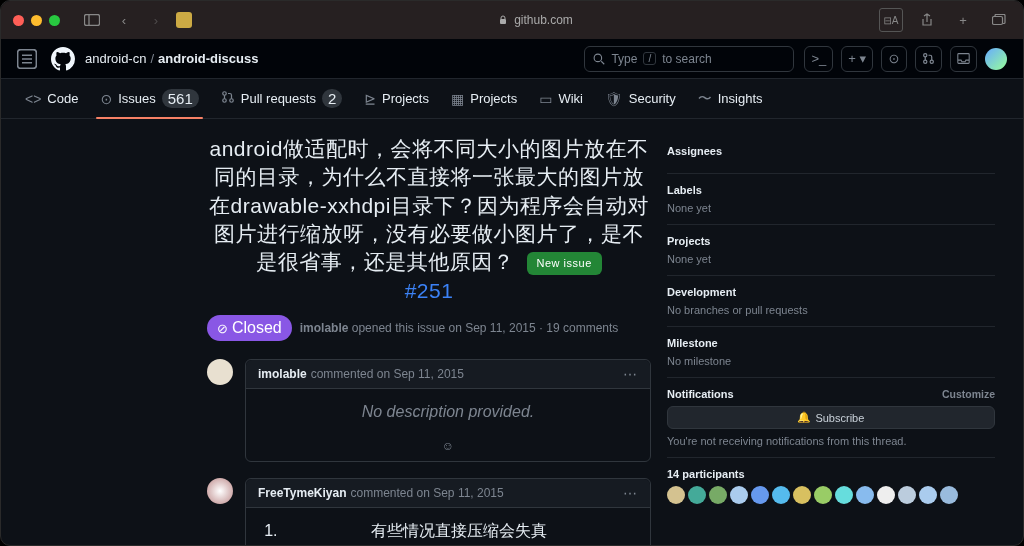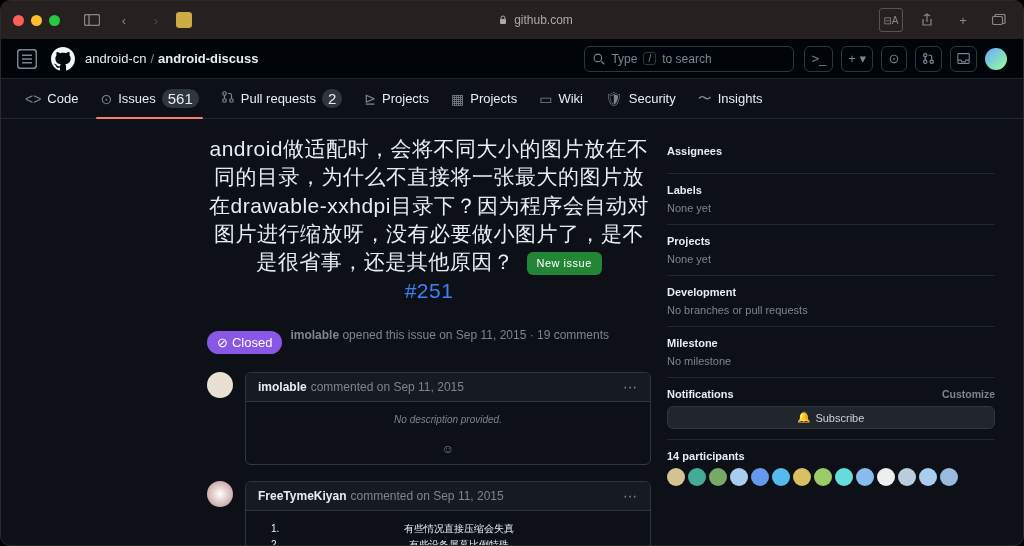--- a/index.html
+++ b/index.html
@@ -32,31 +32,31 @@
 .tab.active::after { content:""; position:absolute; bottom:0; left:4px; right:4px; height:2px; background:#f78166; border-radius:2px;}
 .badge { background:#30363d; color:#e6edf3; border-radius:10px; padding:1px 6px; font-size:15px;}
 .content { flex:1; display:flex; padding:16px 0 0 0; overflow:hidden;}
 .gutter { width:206px;}
 .main { width:580px; padding-right:16px;}
 .side { flex:1; padding-right:28px;}
 .title { font-size:21px; font-weight:400; line-height:1.35; letter-spacing:0.5px;}
 .title .num { color:#3b82f6; font-weight:300;}
 .newissue { background:#238636; color:#fff; padding:4px 10px; border-radius:6px; font-size:11px; font-weight:500; display:inline-block; margin-left:6px; vertical-align:middle;}
 .meta { display:flex; align-items:center; gap:8px; margin-top:10px; font-size:12px; color:#7d8590;}
-.statusbadge { background:#8957e5; color:#fff; padding:4px 10px; border-radius:14px; font-size:13px; font-weight:500; display:inline-flex; align-items:center; gap:4px;margin-top:16px;}
+.statusbadge { background:#8957e5; color:#fff; padding:4px 10px; border-radius:14px; font-size:16px; font-weight:500; display:inline-flex; align-items:center; gap:4px;}
 .statusbadge::before { content:"⊘"; font-size:13px;}
 .comments { margin-top:18px;}
 .comment { display:flex; gap:12px; margin-bottom:16px;}
 .cavatar { width:26px; height:26px; border-radius:50%; background:#444; flex-shrink:0; margin-left:-38px;}
 .cavatar.a1 { background:#e8e0d0;} .cavatar.a2{background:radial-gradient(circle,#fff,#b88);}
 .cbox { flex:1; border:1px solid #30363d; border-radius:6px; background:#0d1117;}
 .chead { display:flex; align-items:center; padding:6px 12px; background:#161b22; border-bottom:1px solid #30363d; border-radius:6px 6px 0 0; color:#7d8590; font-size:12px;}
 .chead .author { color:#e6edf3; font-weight:600; margin-right:4px;}
 .cdots { margin-left:auto; color:#7d8590; font-size:14px; letter-spacing:1px;}
-.cbody { padding:10px 14px; font-size:10px; color:#e6edf3; line-height:1.6;}
+.cbody { padding:10px 14px; font-size:16px; color:#e6edf3; line-height:1.6;}
 .cbody.empty { color:#7d8590; font-style:italic;}
 .cbody ol { margin-left:22px; margin-bottom:8px;}
 .creact { padding:4px 12px 8px; color:#7d8590;}
 .sidesec { border-bottom:1px solid #21262d; padding:10px 0;}
 .sidesec h4 { font-size:11px; font-weight:600; color:#e6edf3; margin-bottom:6px;}
 .sidesec .v { font-size:11px; color:#7d8590;}
 .custom { float:right; font-size:10.5px; color:#7d8590;}
 .subbtn { width:100%; border:1px solid #30363d; background:#21262d; color:#c9d1d9; padding:4px; border-radius:6px; font-size:11px; margin-top:6px; display:flex; align-items:center; justify-content:center; gap:4px;}
 .participants { display:flex; flex-wrap:wrap; gap:3px; margin-top:6px;}
 .pavatar { width:18px; height:18px; border-radius:50%;}
@@ -257,20 +257,21 @@
           <h4>Development</h4>
           <div class="v">No branches or pull requests</div>
         </div>
       <div class="sidesec">
           <h4>Milestone</h4>
           <div class="v">No milestone</div>
         </div>
       <div class="sidesec">
         <h4><span>Notifications</span><span class="custom">Customize</span></h4>
         <div class="subbtn">🔔 <span>Subscribe</span></div>
+        <div class="v" style="margin-top:6px">You're not receiving notifications from this thread.</div>
       </div>
       <div class="sidesec" style="border:none">
         <h4>14 participants</h4>
         <div class="participants" id="participants-root">
             <div class="pavatar" style="background: rgb(212, 194, 144);"></div>
             <div class="pavatar" style="background: rgb(68, 170, 153);"></div>
             <div class="pavatar" style="background: rgb(119, 170, 102);"></div>
             <div class="pavatar" style="background: rgb(170, 204, 238);"></div>
             <div class="pavatar" style="background: rgb(102, 153, 238);"></div>
             <div class="pavatar" style="background: rgb(85, 187, 238);"></div>

